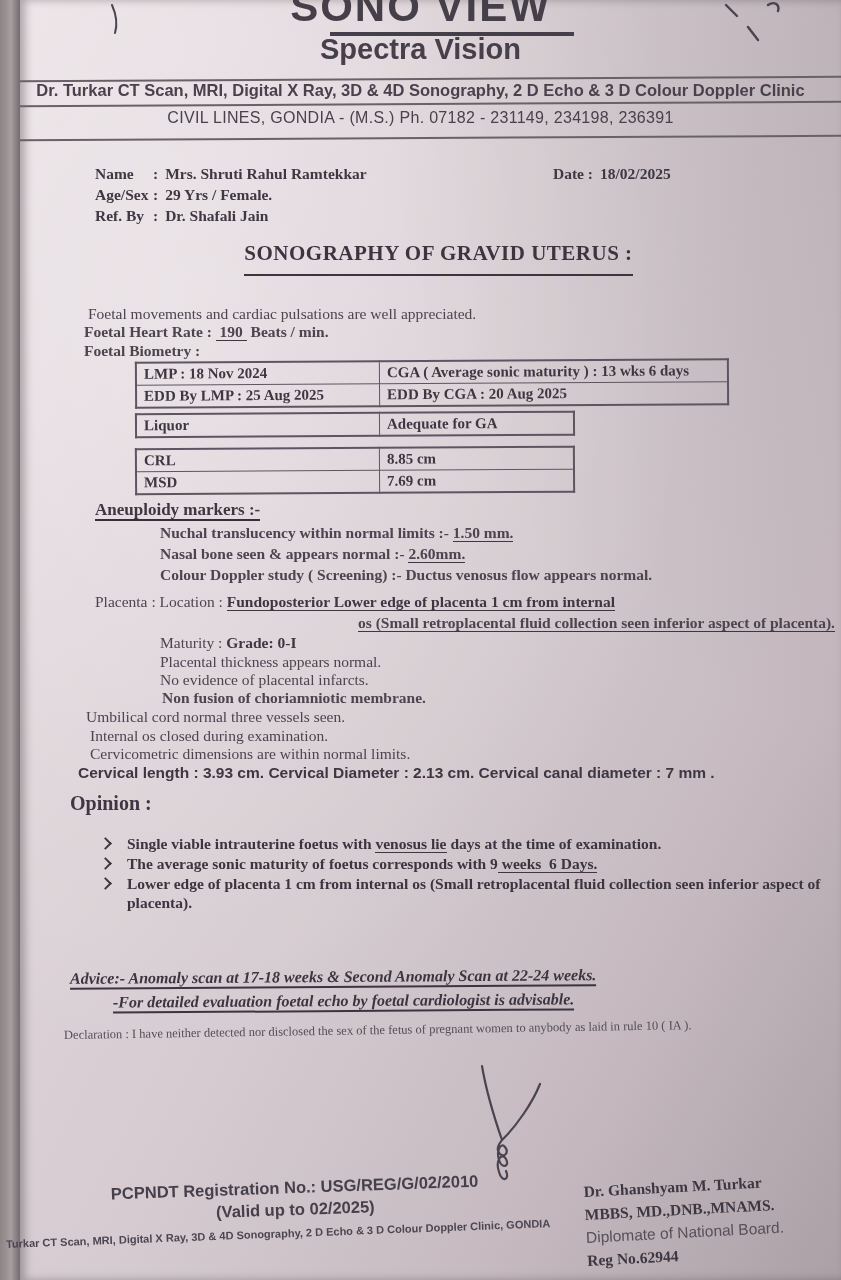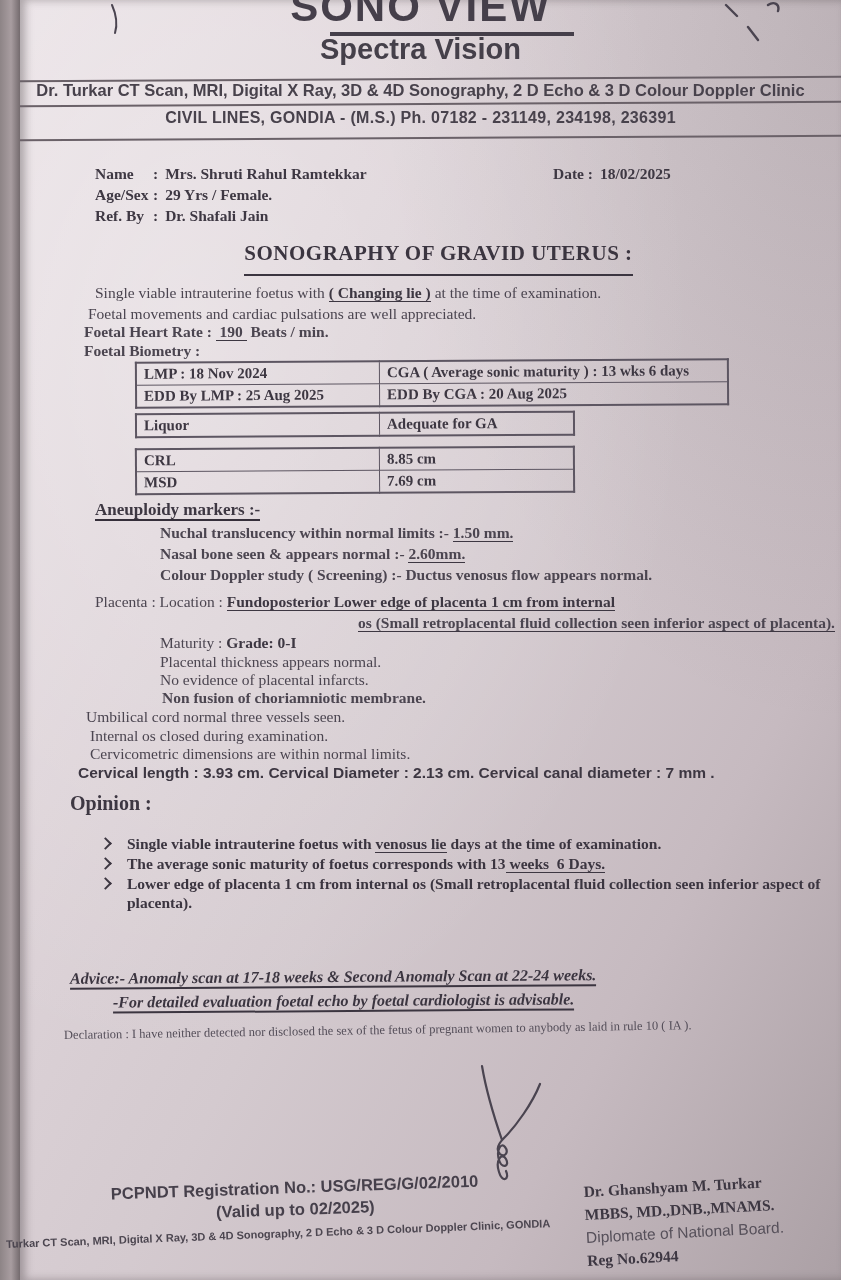--- a/index.html
+++ b/index.html
@@ -19,21 +19,21 @@
   .b{font-weight:bold;color:#3d3742;}
   .u{border-bottom:1.6px solid #3d3742;}
   .uth{border-bottom:2px solid #352f3a;}
   .center{width:100%;text-align:center;}
   .rule{position:absolute;left:20px;right:0;height:2px;background:#6a6168;}
   
   .h-title{top:-17px;font-size:42px;letter-spacing:2px;font-weight:bold;color:#453f4a;}
   .h-underline{top:32px;left:330px;width:244px;height:4px;background:#453f4a;}
   .h-sub{top:33px;font-size:29px;font-weight:bold;color:#45404a;}
   .h-services{top:81px;font-size:16.5px;font-weight:bold;color:#48424c;}
-  .h-address{top:109px;font-size:16px;font-weight:bold;color:#48424c;letter-spacing:0.3px;}
+  .h-address{top:109px;font-size:16px;font-weight:normal;color:#48424c;letter-spacing:0.3px;}
   
   .prow{font-size:15.5px;font-weight:bold;color:#3e3843;}
   .plabel{display:inline-block;min-width:58px;}
   .psep{margin-right:7px;}
   
   .rtitle{top:241px;font-size:21px;font-weight:bold;letter-spacing:0.5px;color:#3b3540;padding-left:36px;box-sizing:border-box;}
   .rtitle span{border-bottom:2.5px solid #3b3540;padding-bottom:9px;}
   .body-txt{font-size:15.5px;color:#4b4550;}
   
   table{border-collapse:collapse;}
@@ -81,23 +81,20 @@
     <span class="plabel">Age/Sex</span><span class="psep">:</span><span>29 Yrs / Female.</span>
   </div>
   <div class="abs prow" style="left:95px;top:207px">
     <span class="plabel">Ref. By</span><span class="psep">:</span><span>Dr. Shafali Jain</span>
   </div>
 
   <div class="abs center rtitle">
     <span>SONOGRAPHY OF GRAVID UTERUS :</span>
   </div>
 
-  <div class="abs body-txt" style="left:95px;top:284px">
-    <span>Single viable intrauterine foetus with </span><span class="b u">( Changing lie )</span><span> at the time of examination.</span>
-  </div>
   <div class="abs body-txt" style="left:88px;top:305px">Foetal movements and cardiac pulsations are well appreciated.</div>
   <div class="abs body-txt b" style="left:84px;top:323px">
     <span>Foetal Heart Rate : </span><span class="u" style="white-space:pre"> 190 </span><span> Beats / min.</span>
   </div>
   <div class="abs body-txt b" style="left:84px;top:342px">Foetal Biometry :</div>
 
   <table class="doc-table" style="left:135px;top:360px;width:594px">
     <tbody>
         <tr>
       <td style="width:228px">LMP : 18 Nov 2024</td>
@@ -160,21 +157,21 @@
   <div class="abs body-txt" style="left:90px;top:745px">Cervicometric dimensions are within normal limits.</div>
   <div class="abs sans b" style="left:78px;top:764px;font-size:15.5px">Cervical length : 3.93 cm.  Cervical Diameter : 2.13 cm. Cervical canal diameter : 7 mm .</div>
 
   <div class="abs b" style="left:70px;top:792px;font-size:20px">Opinion :</div>
   <div class="op-item" style="left:95px;top:834px;width:700px">
     <span class="chev"></span>
     <span>Single viable intrauterine foetus with </span><span class="u">venosus lie</span><span> days at the time of examination.</span>
   </div>
   <div class="op-item" style="left:95px;top:854px;width:700px">
     <span class="chev"></span>
-    <span>The average sonic maturity of foetus corresponds with 13</span><span class="u" style="white-space:pre"> weeks  6 Days.</span>
+    <span>The average sonic maturity of foetus corresponds with 9</span><span class="u" style="white-space:pre"> weeks  6 Days.</span>
   </div>
   <div class="op-item" style="left:95px;top:874px;width:705px">
     <span class="chev"></span>
     <span>Lower edge of placenta 1 cm from internal os (Small retroplacental fluid collection seen inferior aspect of placenta).</span>
   </div>
 
 
   <div class="abs advice-line" style="left:70px;top:968px;transform:rotate(-0.4deg)">
     <span>Advice:- Anomaly scan at 17-18 weeks &amp; Second Anomaly Scan at 22-24 weeks.</span>
   </div>

